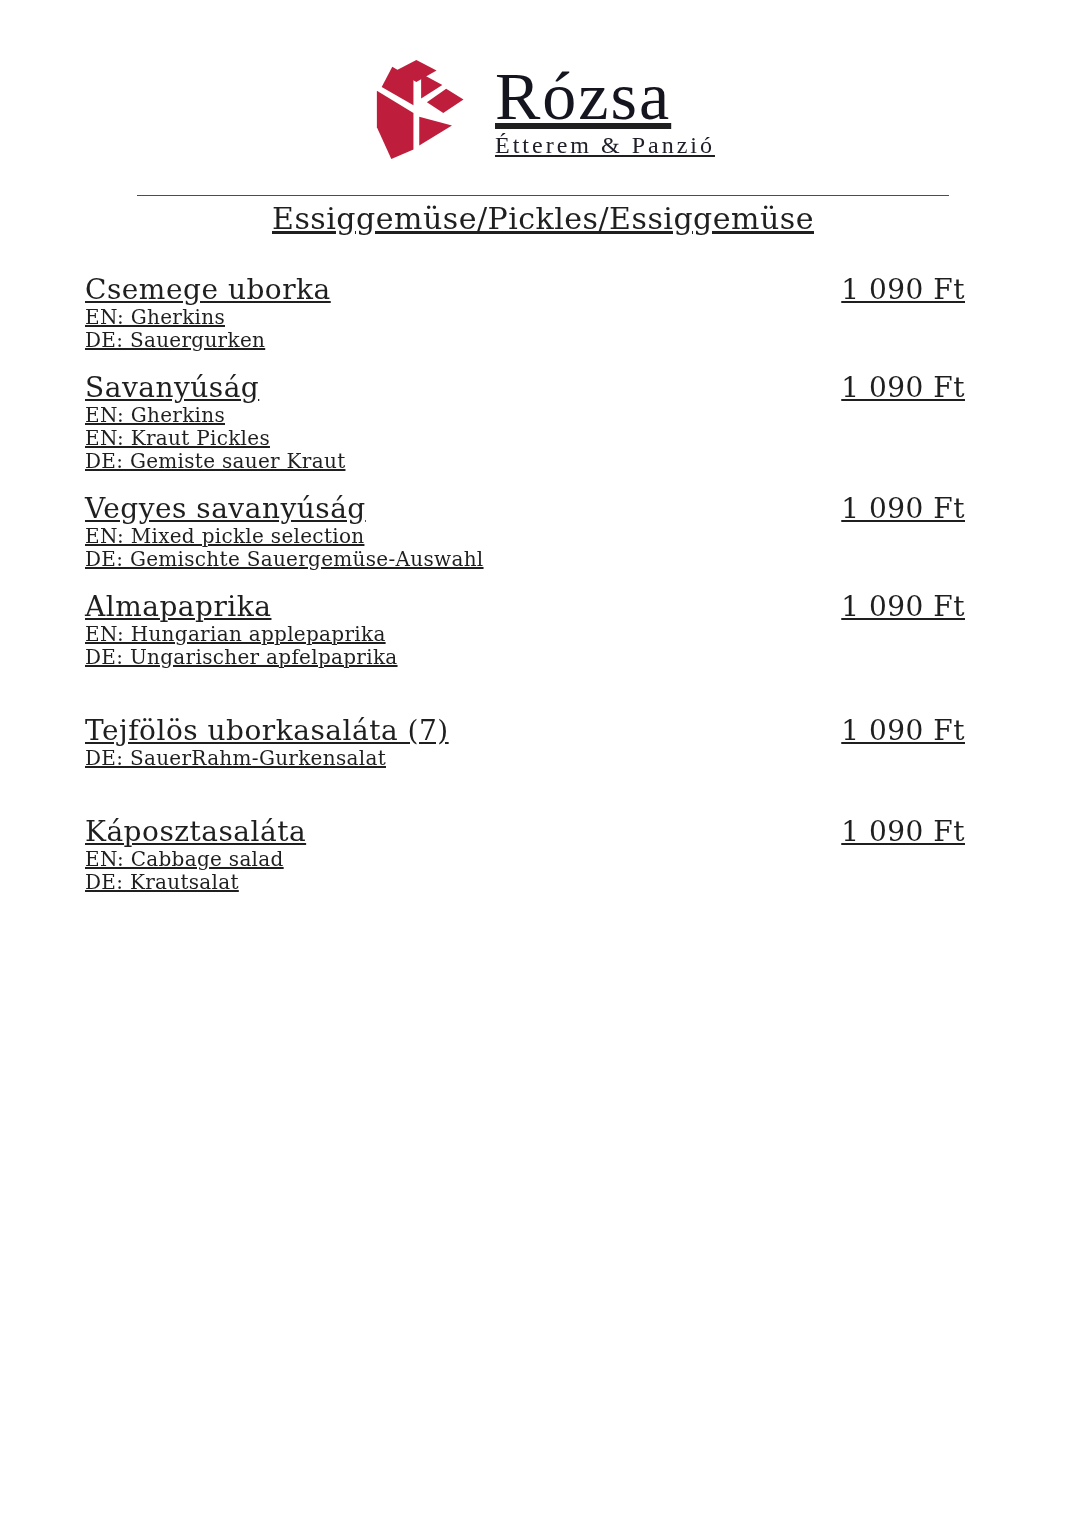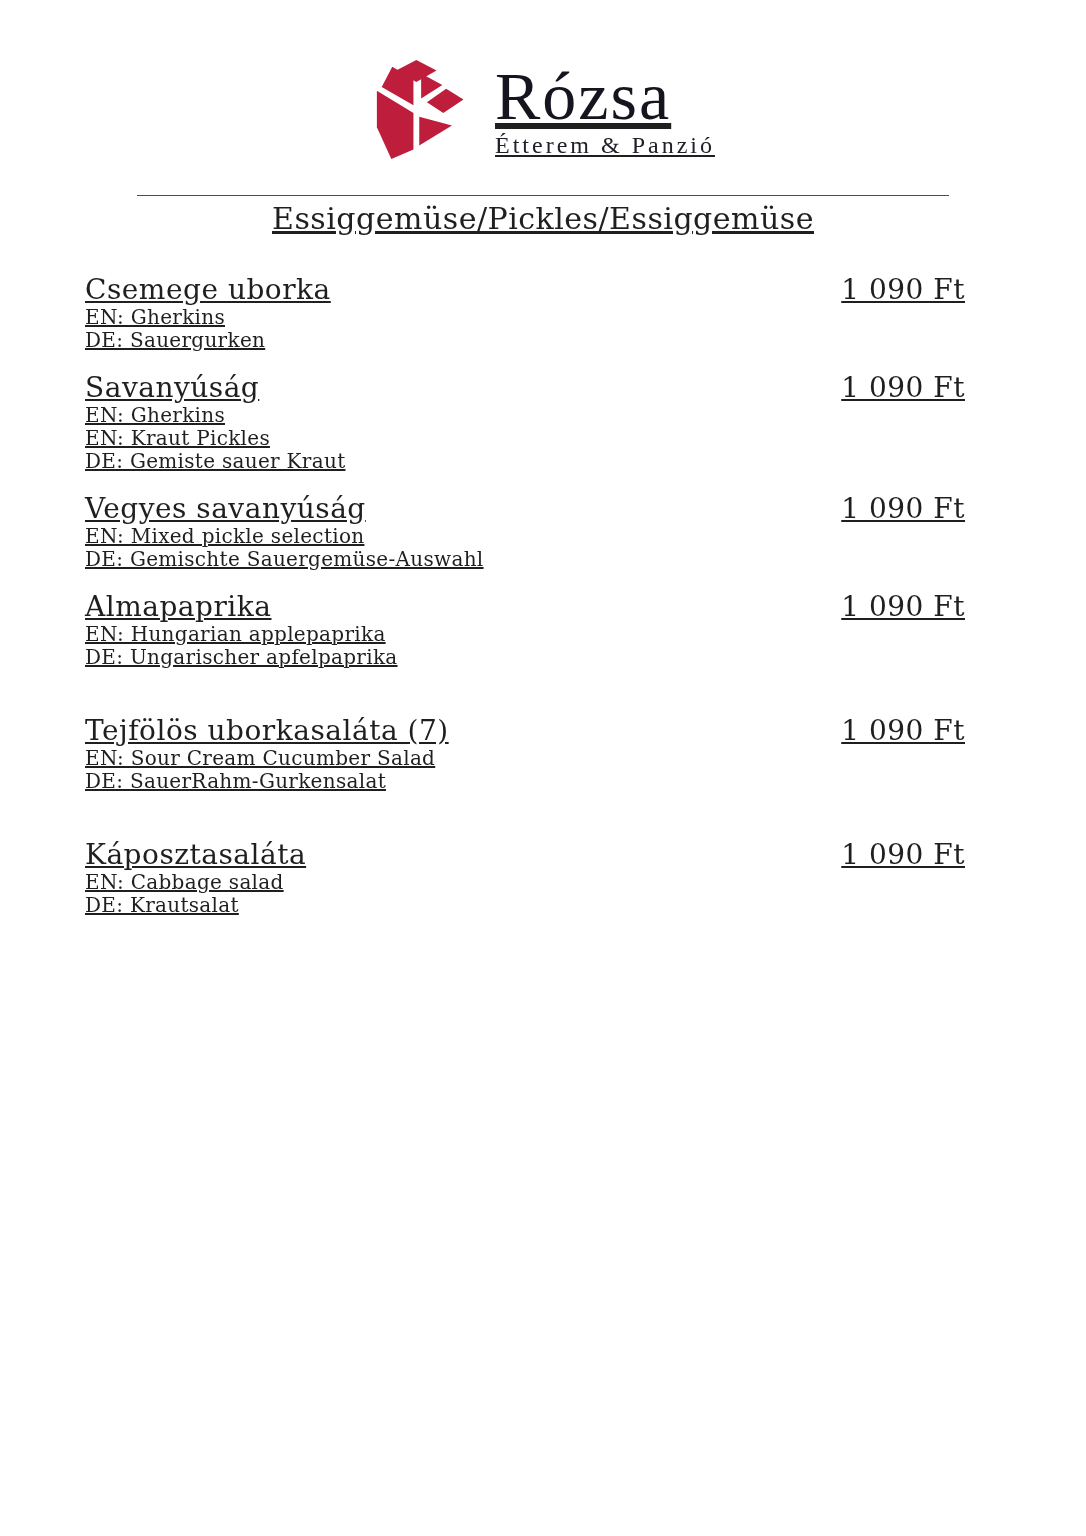--- a/index.html
+++ b/index.html
@@ -159,21 +159,20 @@
           <div class="trans-line">DE: Ungarischer apfelpaprika</div>
         </div>
   </section>
 
   <section class="menu-item">
     <div class="item-row">
       <span class="item-name">Tejfölös uborkasaláta (7)</span>
       <span class="item-price">1 090 Ft</span>
     </div>
     <div class="translations">
-          <div class="trans-line">EN: Sour Cream Cucumber Salad</div>
           <div class="trans-line">DE: SauerRahm-Gurkensalat</div>
         </div>
   </section>
 
   <section class="menu-item">
     <div class="item-row">
       <span class="item-name">Káposztasaláta</span>
       <span class="item-price">1 090 Ft</span>
     </div>
     <div class="translations">

